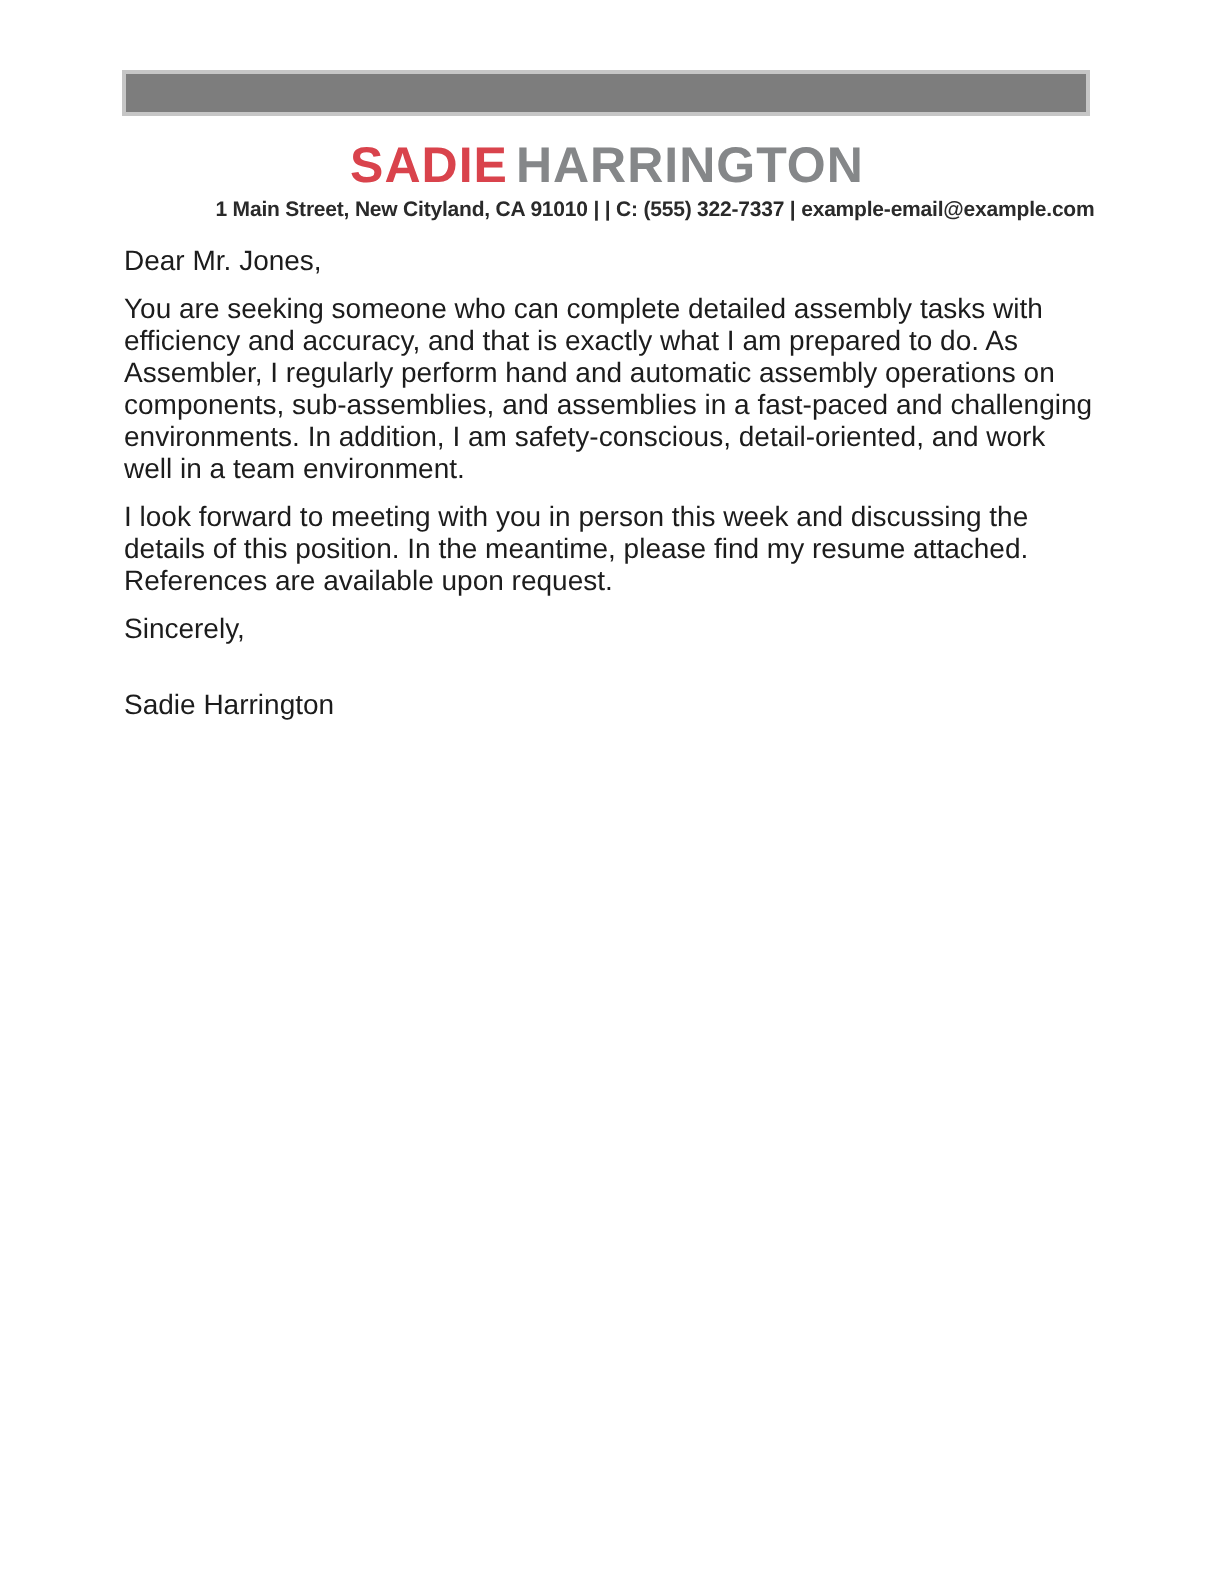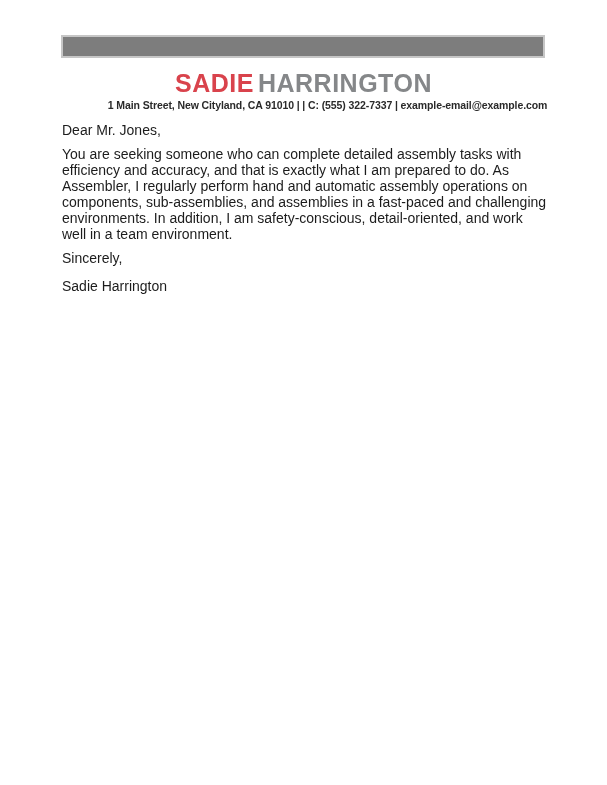--- a/index.html
+++ b/index.html
@@ -56,38 +56,39 @@
     left: 62px;
     width: 488px;
     font-size: 14px;
     line-height: 16px;
     color: #1c1c1c;
   }
   .letter-body p {
     margin: 0 0 8px 0;
   }
   .letter-body p.closing {
-    margin-bottom: 12px;
+    margin-bottom: 22px;
   }
   .letter-body p.signature {
     margin-bottom: 0;
   }
 </style>
 </head>
 <body>
 
 <div class="page">
 
   <div class="top-bar"></div>
 
   <header class="letter-header">
     <h1 class="name"><span class="first">SADIE</span><span class="last">HARRINGTON</span></h1>
     <div class="contact">1 Main Street, New Cityland, CA 91010 | | C: (555) 322-7337 | example-email@example.com</div>
   </header>
 
   <main class="letter-body">
     <p>Dear Mr. Jones,</p>
     <p>You are seeking someone who can complete detailed assembly tasks with efficiency and accuracy, and that is exactly what I am prepared to do. As Assembler, I regularly perform hand and automatic assembly operations on components, sub-assemblies, and assemblies in a fast-paced and challenging environments. In addition, I am safety-conscious, detail-oriented, and work well in a team environment.</p>
+    <p>I look forward to meeting with you in person this week and discussing the details of this position. In the meantime, please find my resume attached. References are available upon request.</p>
     <p class="closing">Sincerely,</p>
     <p class="signature">Sadie Harrington</p>
   </main>
 
 </div>
 
 </body></html>

